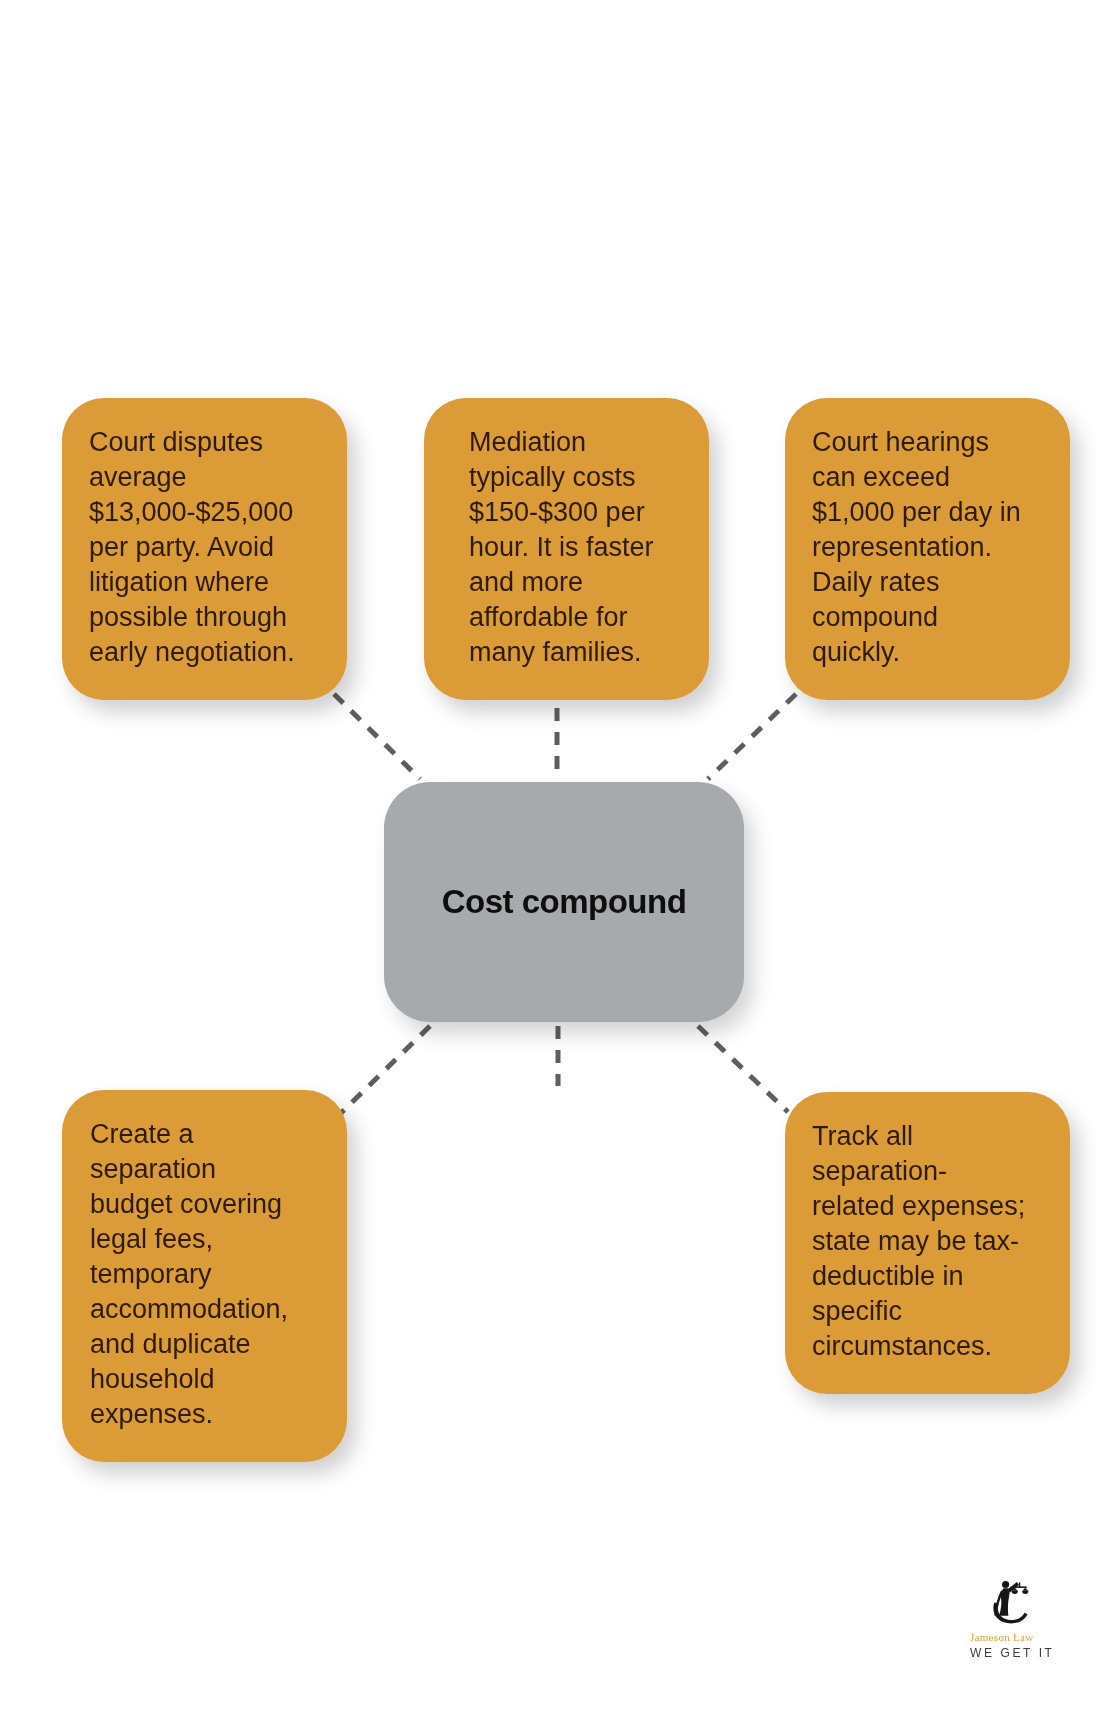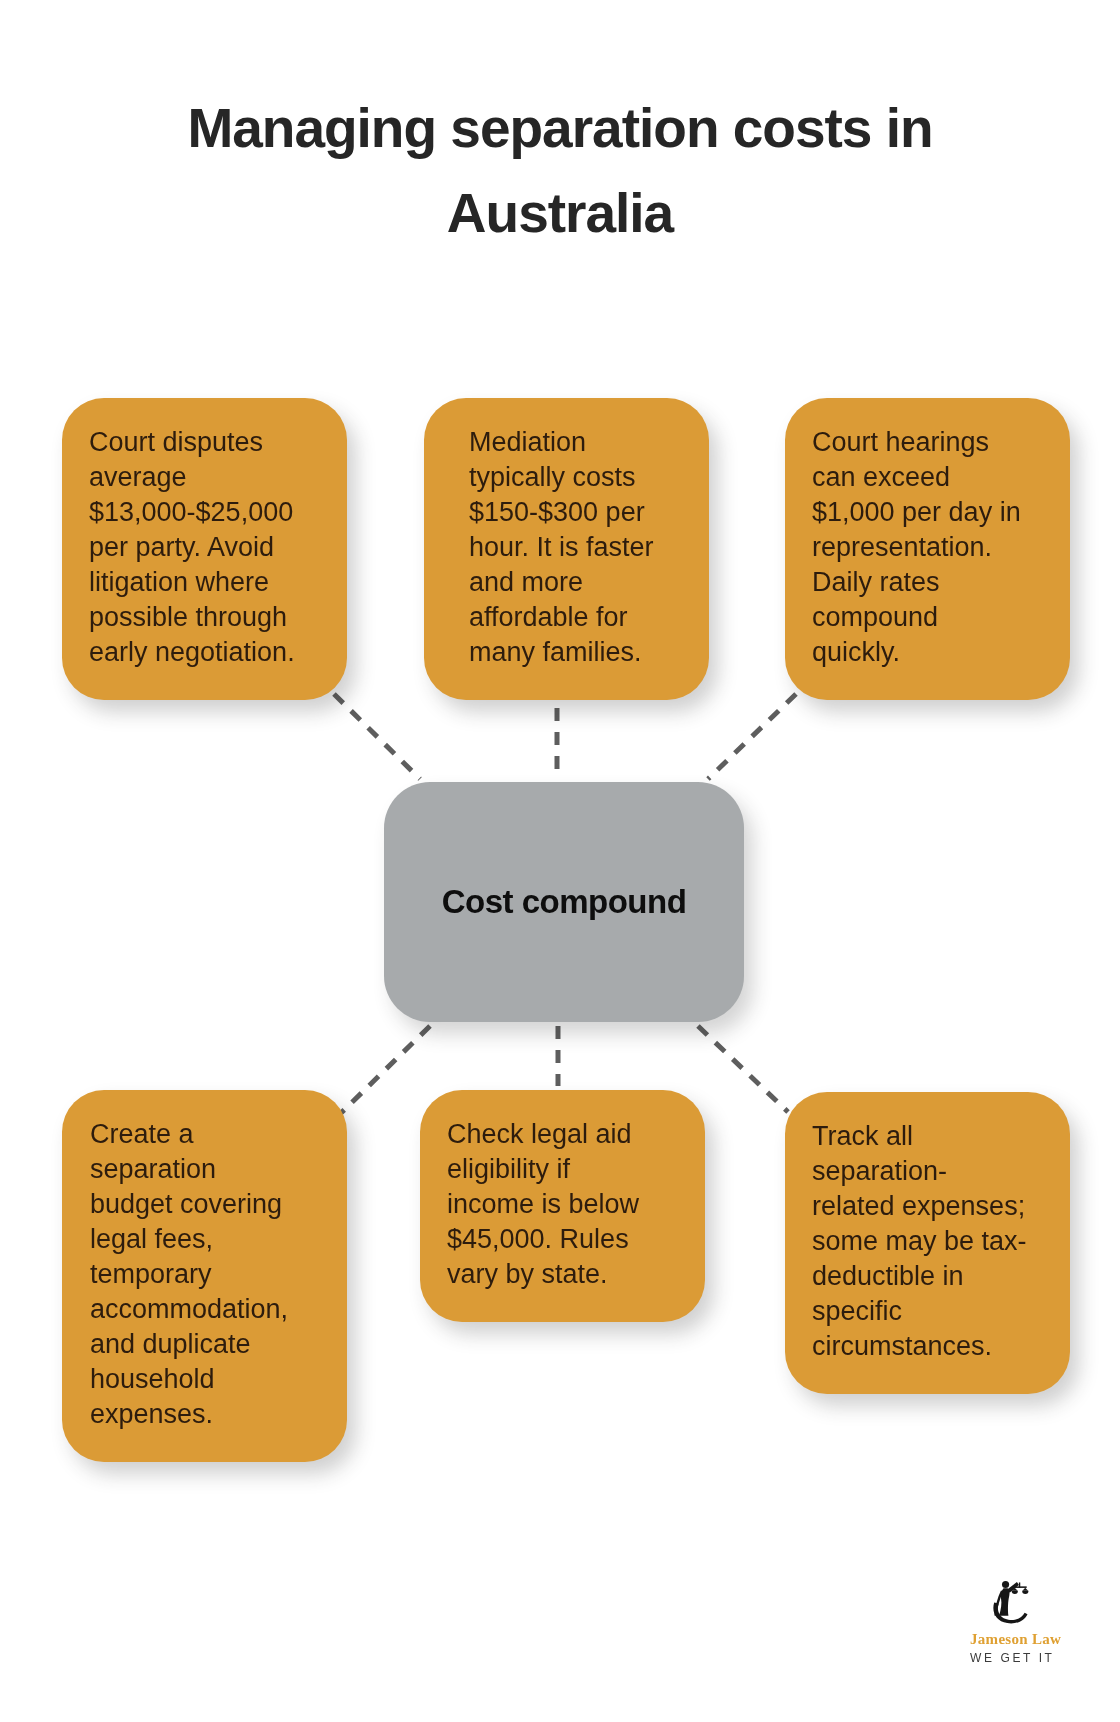--- a/index.html
+++ b/index.html
@@ -55,36 +55,34 @@
   .center-node span{
     font-size:33px;font-weight:700;color:#0e0e0e;letter-spacing:-0.5px;
   }
 
   .brand-logo{
     position:absolute;left:970px;top:1578px;width:120px;
     display:flex;flex-direction:column;align-items:flex-start;
   }
   .brand-logo svg{margin-left:12px;display:block;color:var(--logo-black);}
   .brand-name{
-    font-family:"Liberation Serif",serif;font-weight:700;
-    font-size:15px;color:var(--brand-gold);letter-spacing:0.3px;
+    font-family:"Liberation Serif",serif;font-weight:400;
+    font-size:11px;color:var(--brand-gold);letter-spacing:0.3px;
     margin-top:1px;
   }
   .brand-tagline{
     font-size:12px;letter-spacing:2.6px;color:var(--tagline-gray);
     margin-top:3px;
   }
 </style>
 </head>
 <body>
 
 <div class="stage">
 
-  <h1 class="page-title">Managing separation costs in
-Australia</h1>
 
   <svg class="connectors" width="1120" height="1722" aria-hidden="true">
     <line x1="334" y1="694" x2="420" y2="779"></line>
     <line x1="557" y1="708" x2="557" y2="779"></line>
     <line x1="796" y1="694" x2="708" y2="779"></line>
     <line x1="430" y1="1026" x2="340" y2="1114"></line>
     <line x1="558" y1="1026" x2="558" y2="1086"></line>
     <line x1="698" y1="1026" x2="788" y2="1112"></line>
   </svg>
 
@@ -119,32 +117,25 @@
     <p>Create a
 separation
 budget covering
 legal fees,
 temporary
 accommodation,
 and duplicate
 household
 expenses.</p>
   </div>
-  <div class="info-box box-5">
-    <p>Check legal aid
-eligibility if
-income is below
-$45,000. Rules
-vary by state.</p>
-  </div>
   <div class="info-box box-6">
     <p>Track all
 separation-
 related expenses;
-some may be tax-
+state may be tax-
 deductible in
 specific
 circumstances.</p>
   </div>
 
   <div class="center-node">
     <span>Cost compound</span>
   </div>
 
   <div class="brand-logo">

